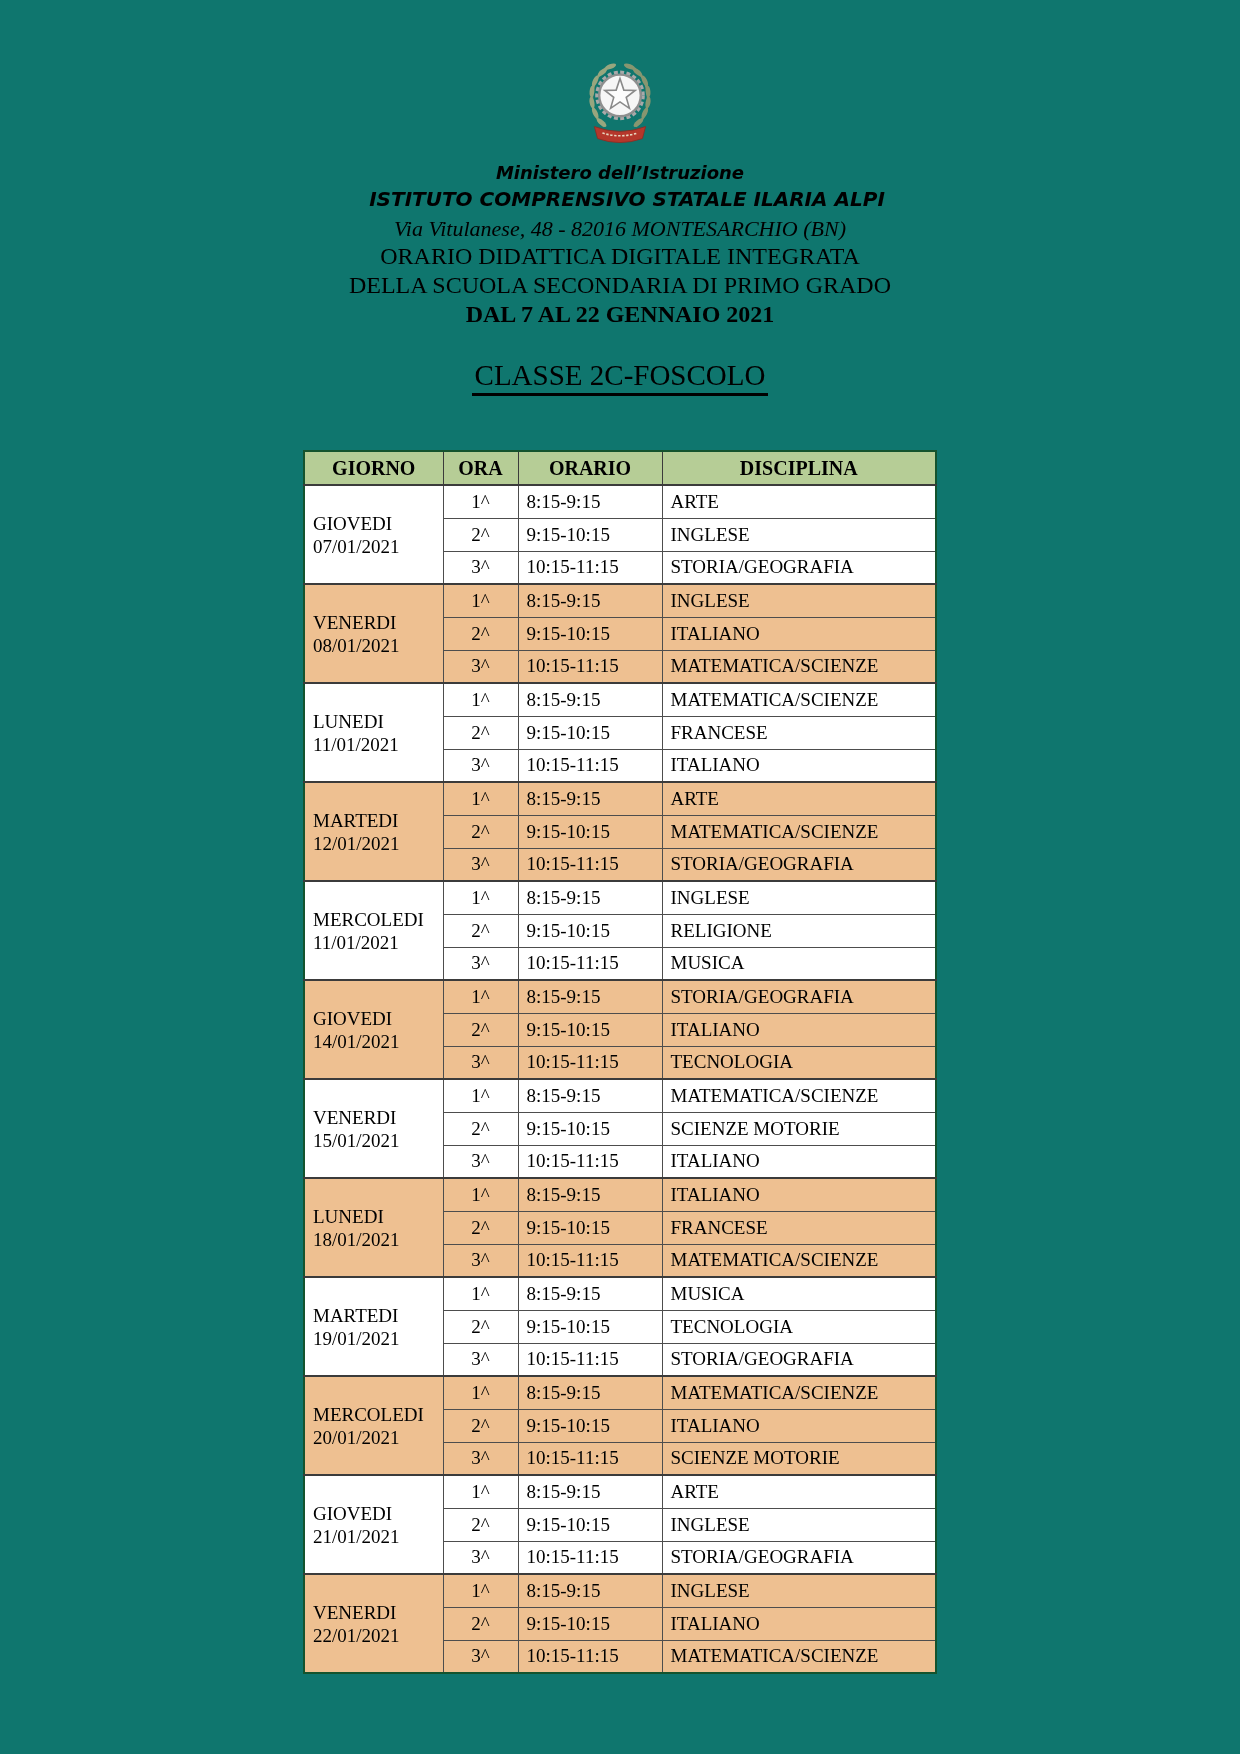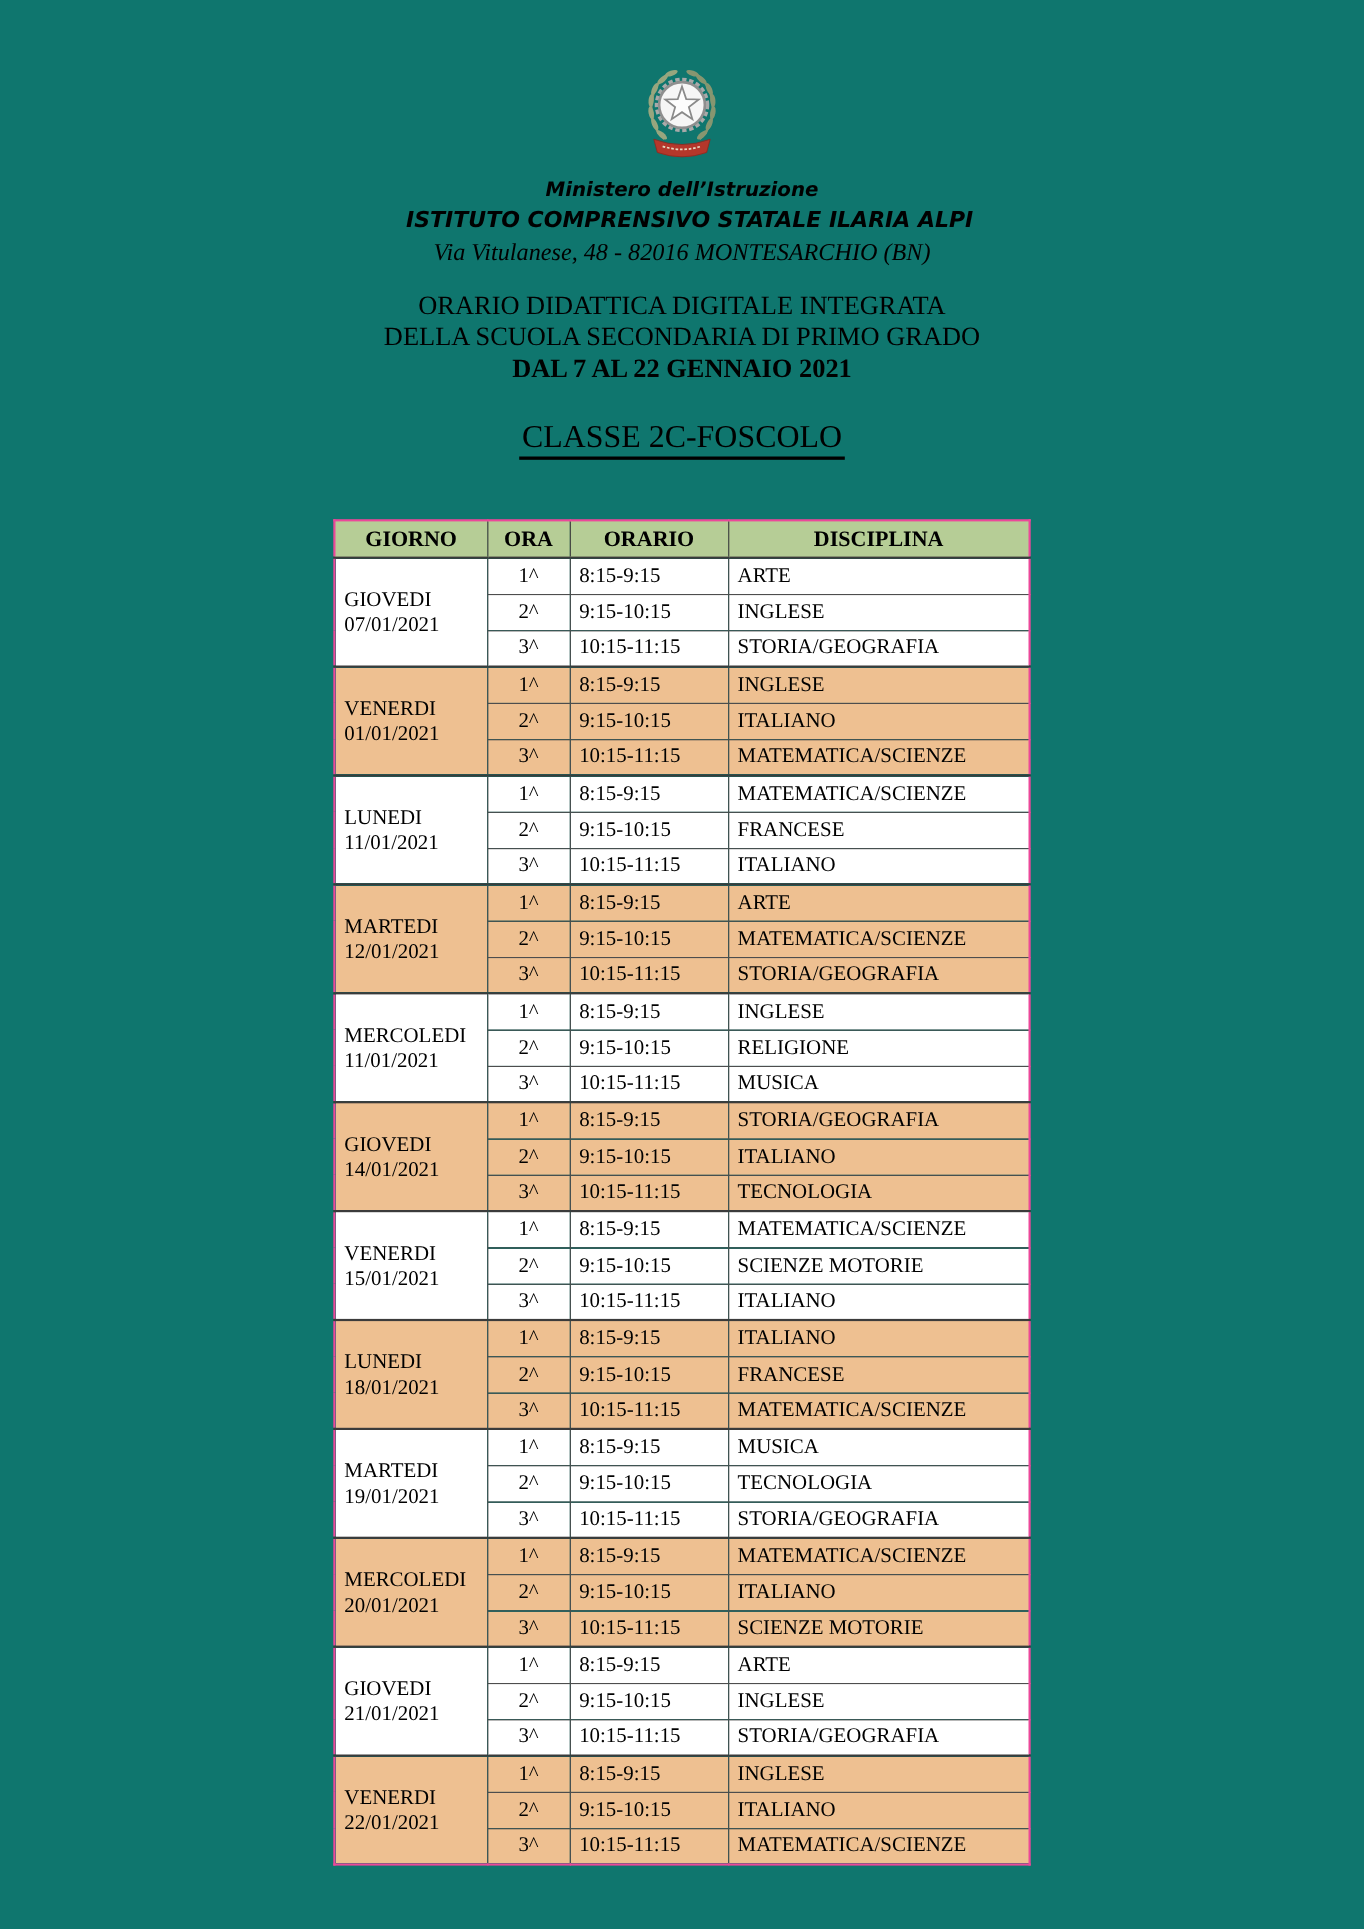--- a/index.html
+++ b/index.html
@@ -18,33 +18,33 @@
     text-align:center; margin-top:3px;
     font-family:"DejaVu Sans", sans-serif; font-style:italic; font-weight:bold;
     font-size:20px; line-height:25px;padding-left:14px;
   }
   .address {
     text-align:center; margin-top:4px;
     font-family:"Liberation Serif", serif; font-style:italic;
     font-size:22px; line-height:26px;
   }
 
-  .doc-title { text-align:center; margin-top:22px; font-size:24px; line-height:29px; }
+  .doc-title { text-align:center; font-size:24px; line-height:29px; }
   .doc-title .bold-line { font-weight:bold; }
 
   .class-title { text-align:center; margin-top:30px; }
   .class-title span {
     display:inline-block; font-size:29px; font-weight:normal;
     border-bottom:3px solid #000; padding:0 3px 1px;
   }
 
   table.timetable {
     border-collapse:collapse; table-layout:fixed;
     width:632px; margin:54px auto 0;
-    border:2px solid #ec4899;
+    border:2px solid #14532d;
     font-size:19px;
   }
   table.timetable col.c-giorno { width:139px; }
   table.timetable col.c-ora    { width:75px;  }
   table.timetable col.c-orario { width:144px; }
   table.timetable col.c-disc   { width:274px; }
 
   table.timetable th {
     background:#B6CD96; font-weight:bold; font-size:20px;
     height:34px; text-align:center;
@@ -148,21 +148,21 @@
           <td class="disc-cell">INGLESE</td>
         </tr>
         <tr class="">
           <td class="ora-cell">3^</td>
           <td class="orario-cell">10:15-11:15</td>
           <td class="disc-cell">STORIA/GEOGRAFIA</td>
         </tr>
         <tr class="shaded group-start">
           <td class="day-cell" rowspan="3">
             <div class="day-name">VENERDI</div>
-            <div class="day-date">01/01/2021</div>
+            <div class="day-date">08/01/2021</div>
           </td>
           <td class="ora-cell">1^</td>
           <td class="orario-cell">8:15-9:15</td>
           <td class="disc-cell">INGLESE</td>
         </tr>
         <tr class="shaded">
           <td class="ora-cell">2^</td>
           <td class="orario-cell">9:15-10:15</td>
           <td class="disc-cell">ITALIANO</td>
         </tr>

